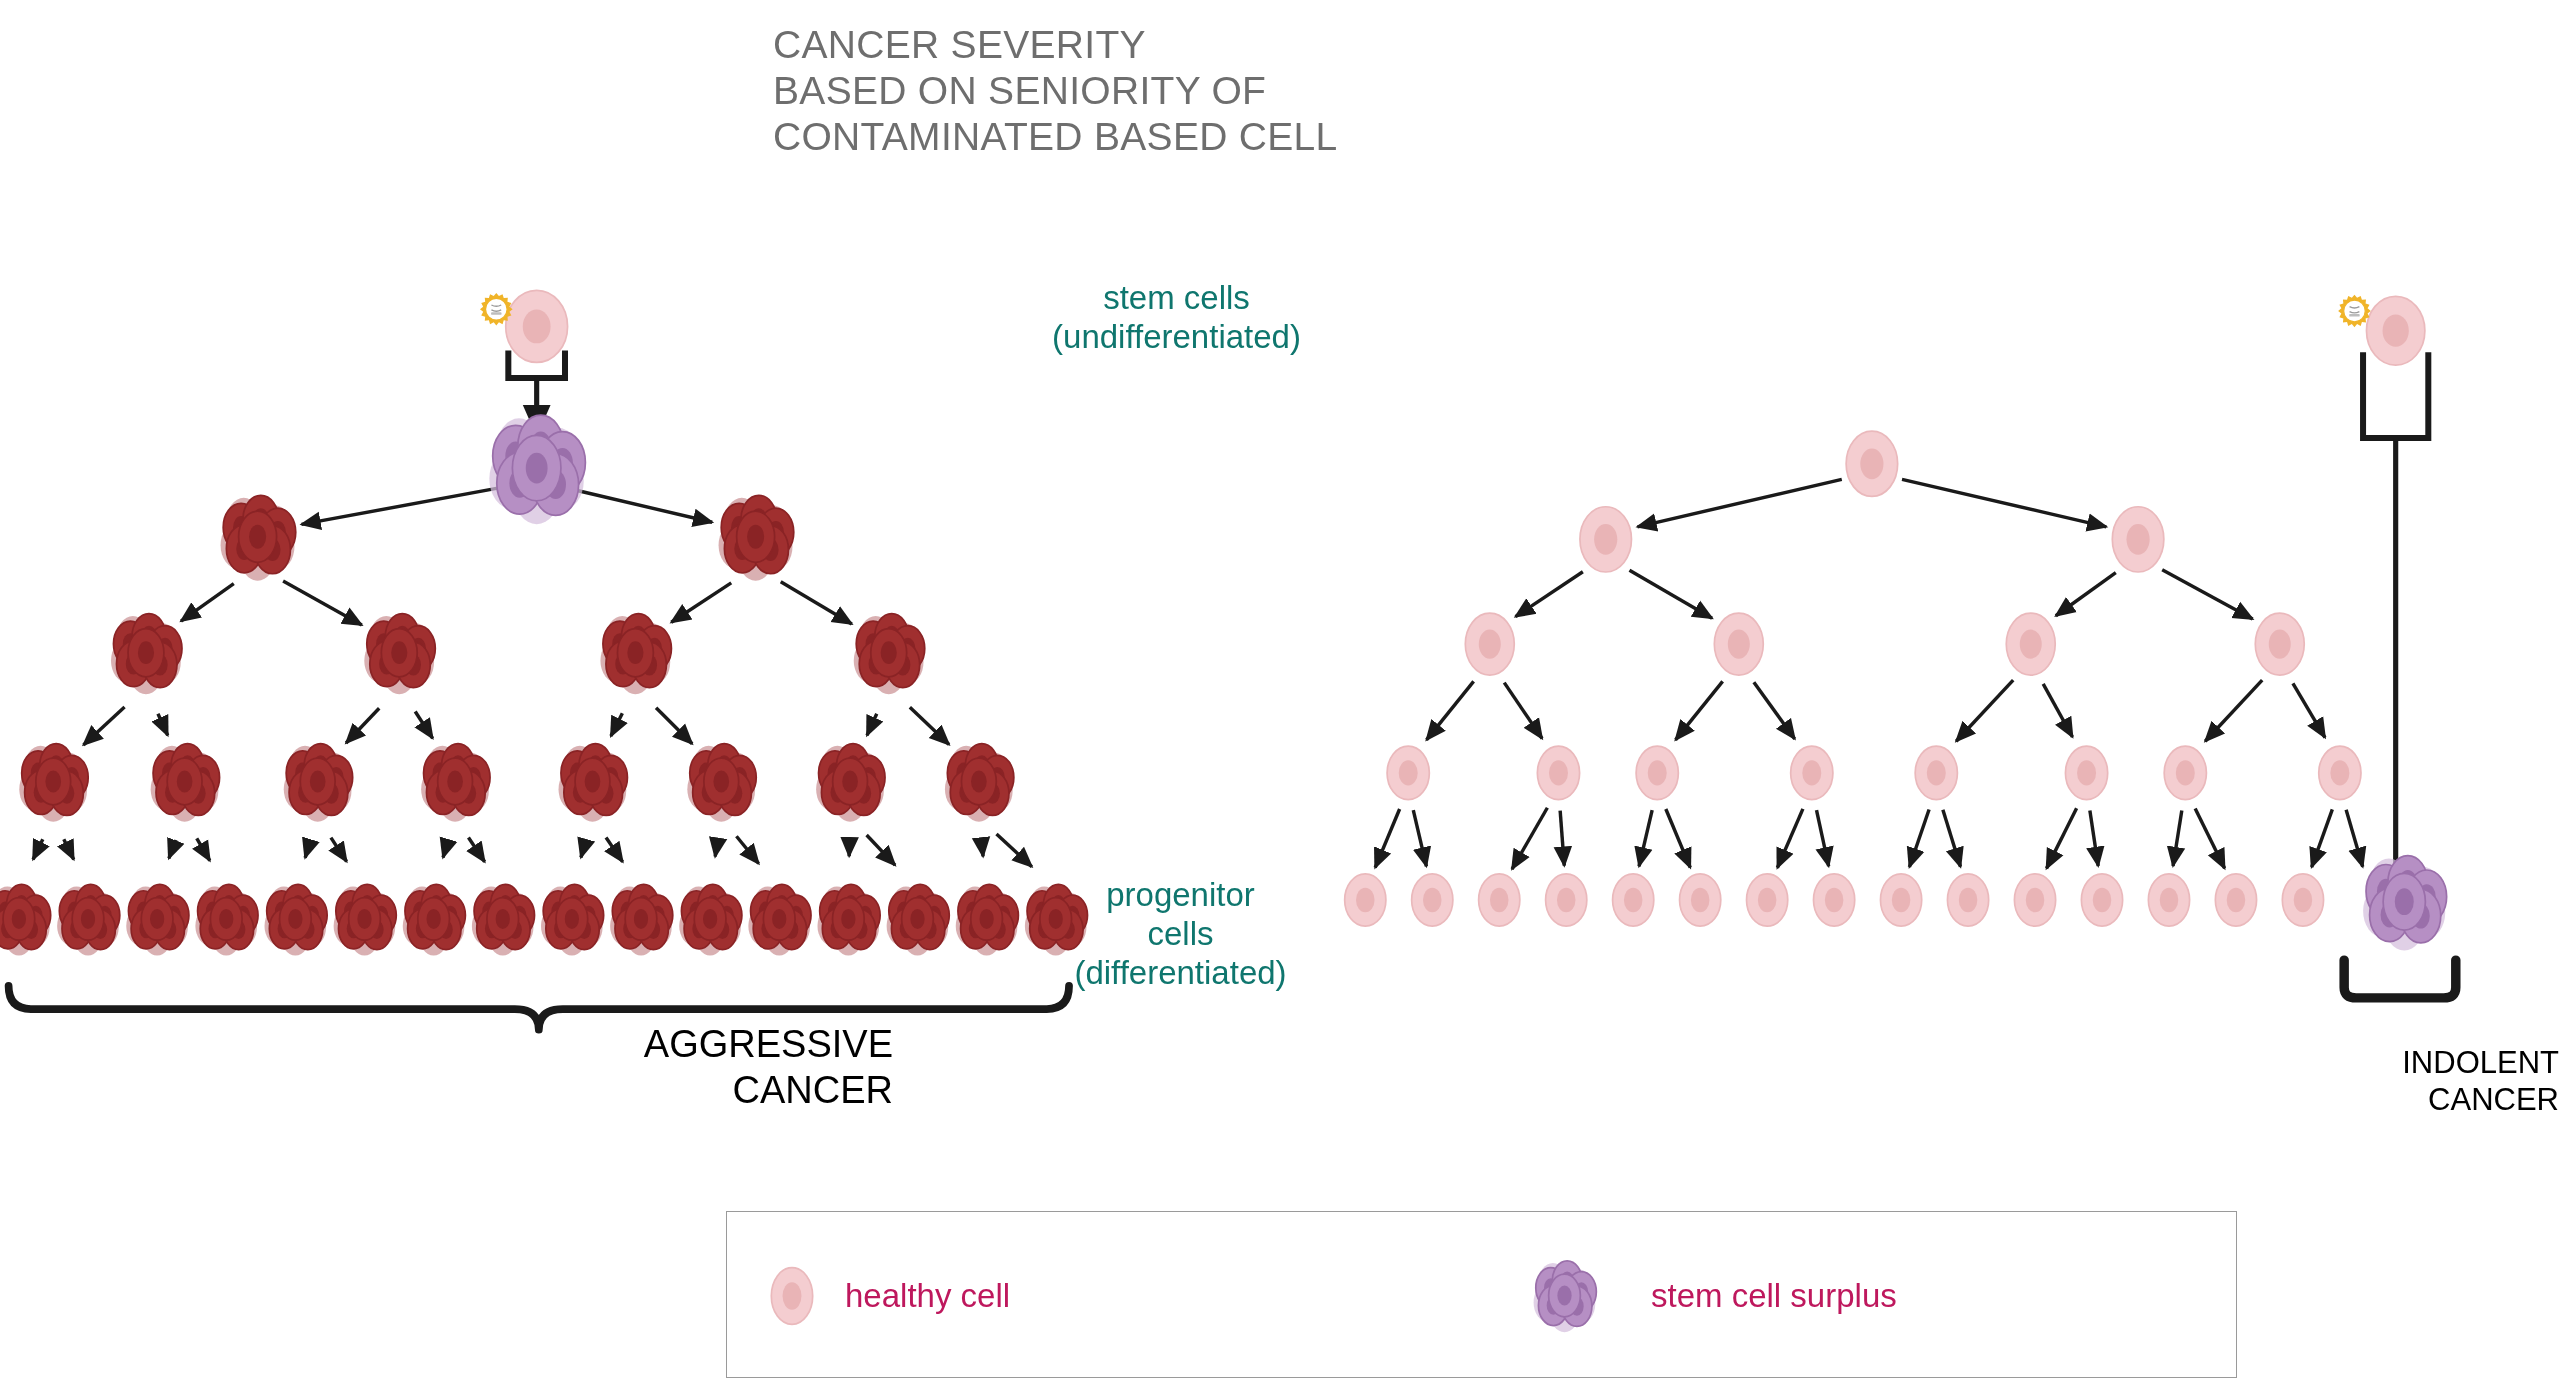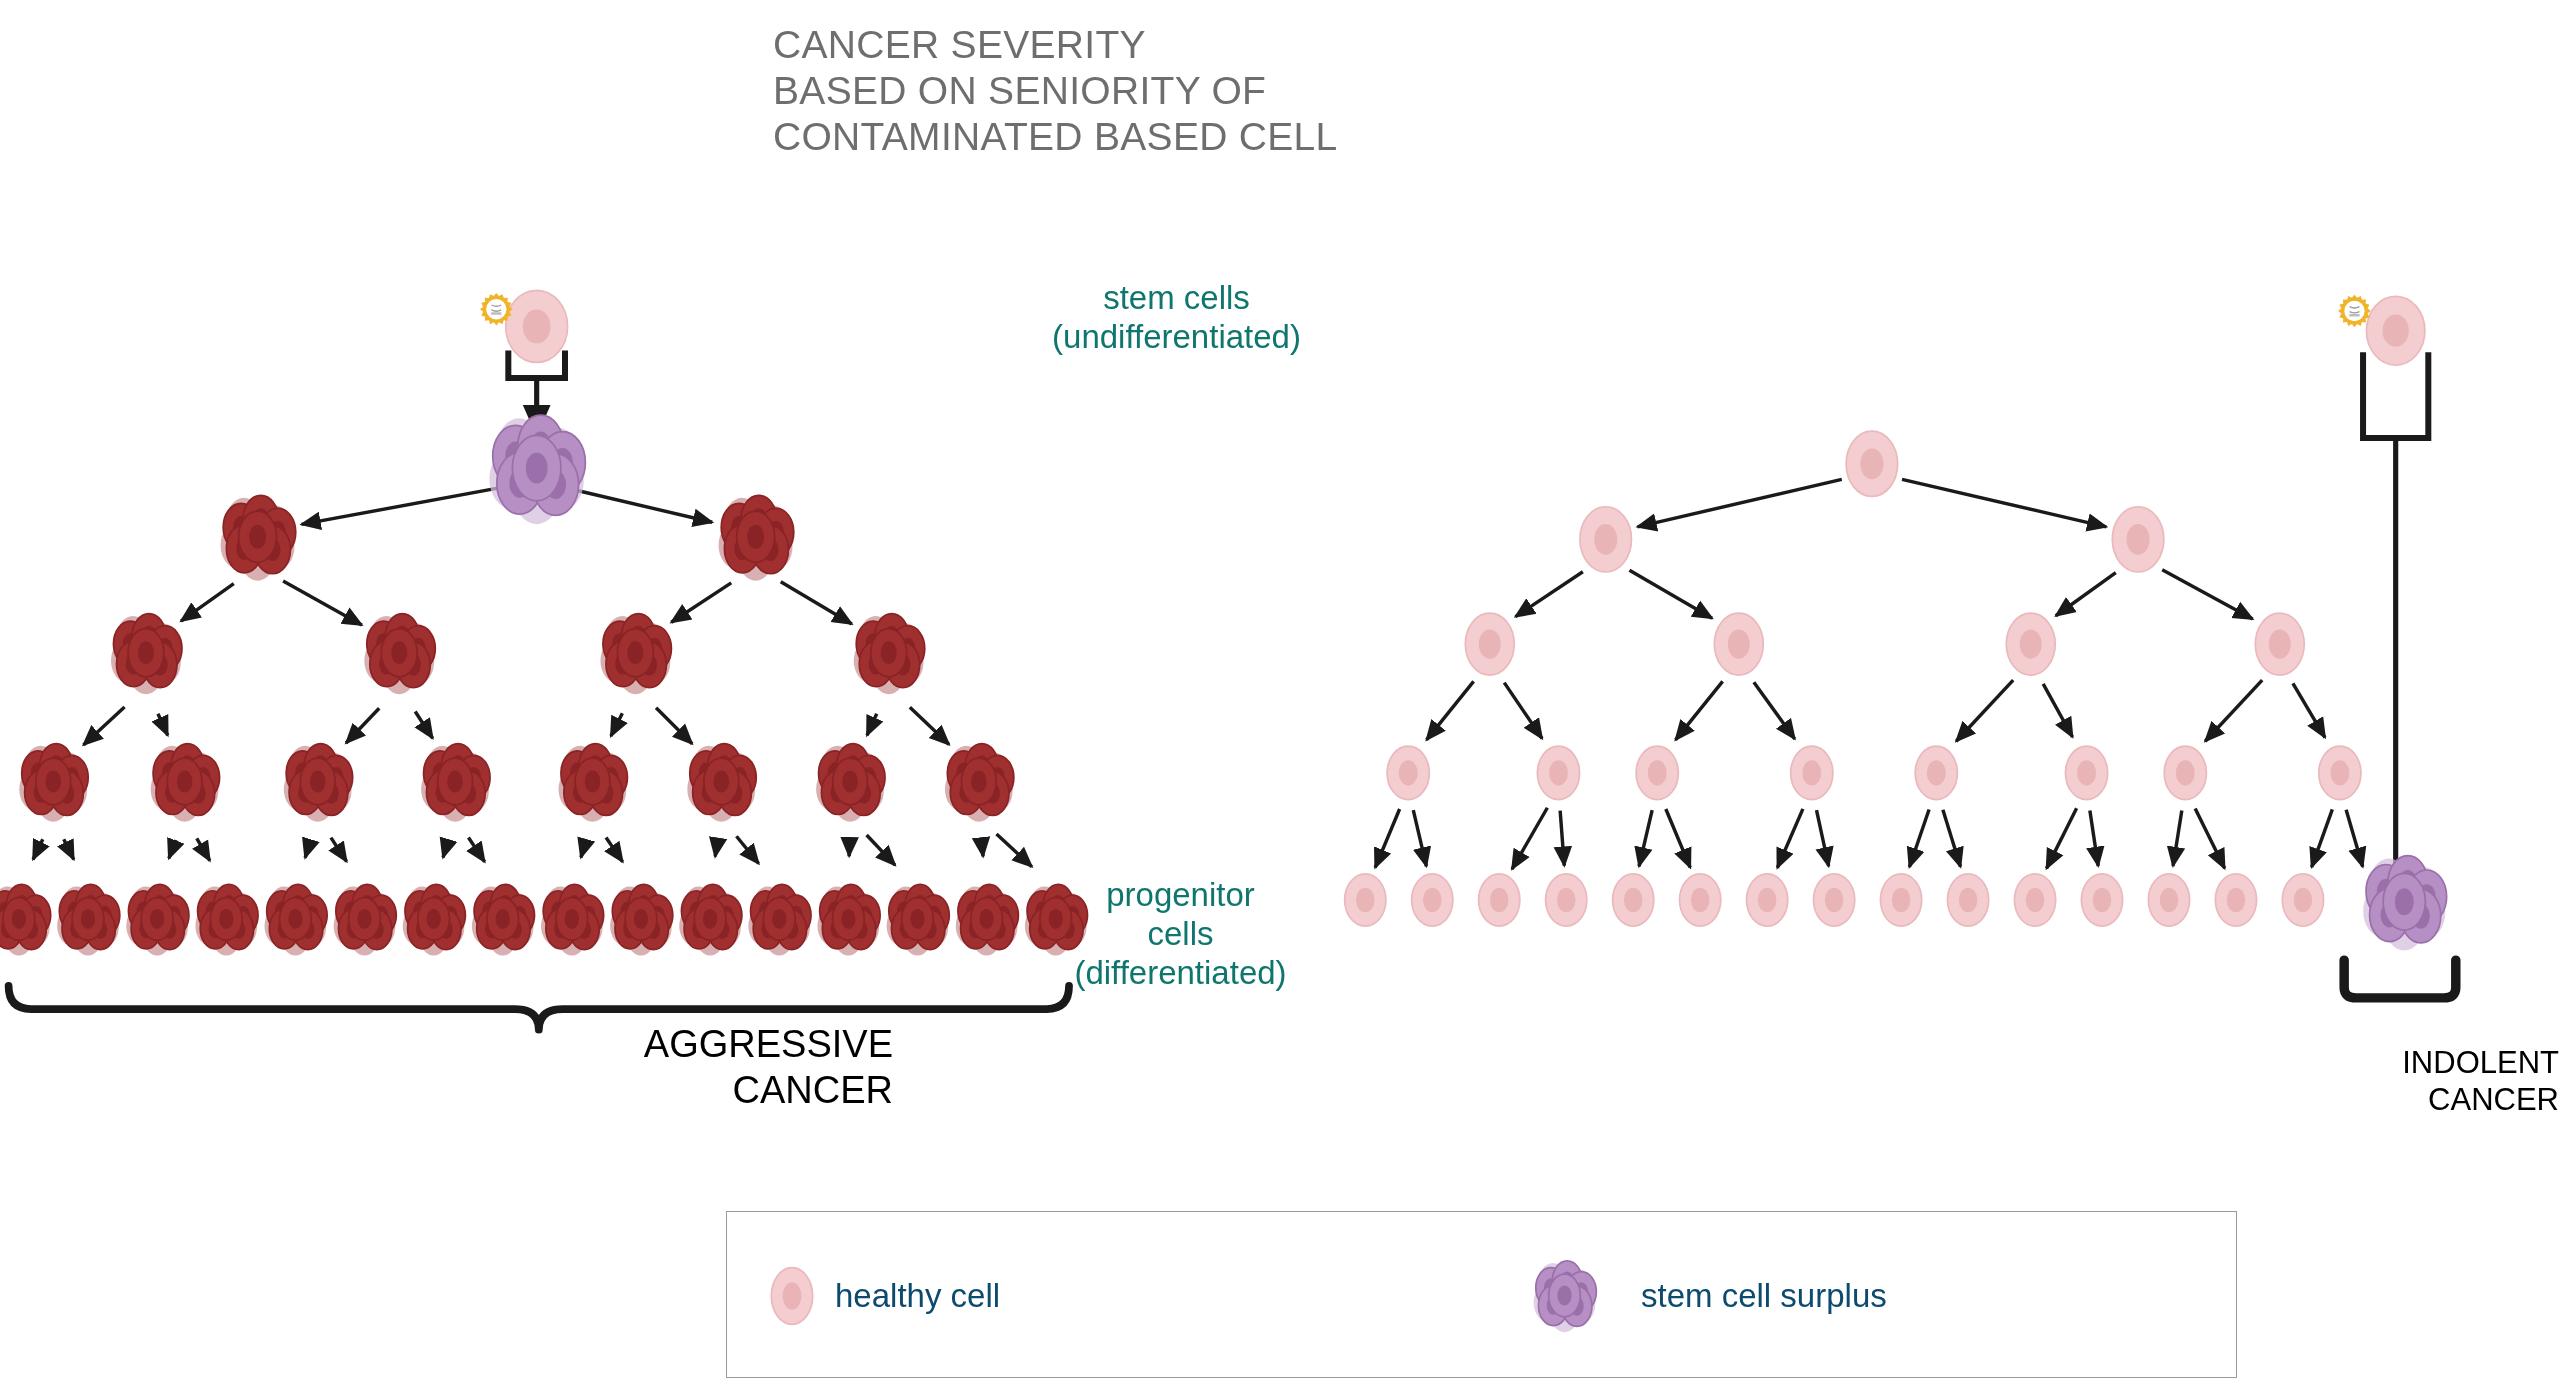--- a/index.html
+++ b/index.html
@@ -25,21 +25,21 @@
     line-height:1.2;
   }
   #aggLabel{left:275px;top:1022px;width:618px;font-size:38px;}
   #indLabel{left:2233px;top:1044px;width:326px;font-size:31px;}
 
   #legendBox{
     position:absolute;left:726px;top:1211px;width:1511px;height:167px;
     border:1.7px solid #9a9a9a;background:#ffffff;box-sizing:border-box;
   }
   .legend-item{position:absolute;top:0;height:167px;display:flex;align-items:center;}
-  .legend-text{font-size:33px;color:#0c4a6e;margin-left:12px;white-space:nowrap;}
+  .legend-text{font-size:33px;color:#be185d;margin-left:22px;white-space:nowrap;}
   #li1{left:34px;} #li2{left:395px;} #li3{left:773px;}
   .legend-swatch{position:relative;width:62px;height:62px;flex:0 0 62px;}
   .legend-swatch.cluster{width:129px;height:129px;flex:0 0 129px;}
 </style>
 </head>
 <body>
 
 <div id="stage">
 
   <div class="title">

